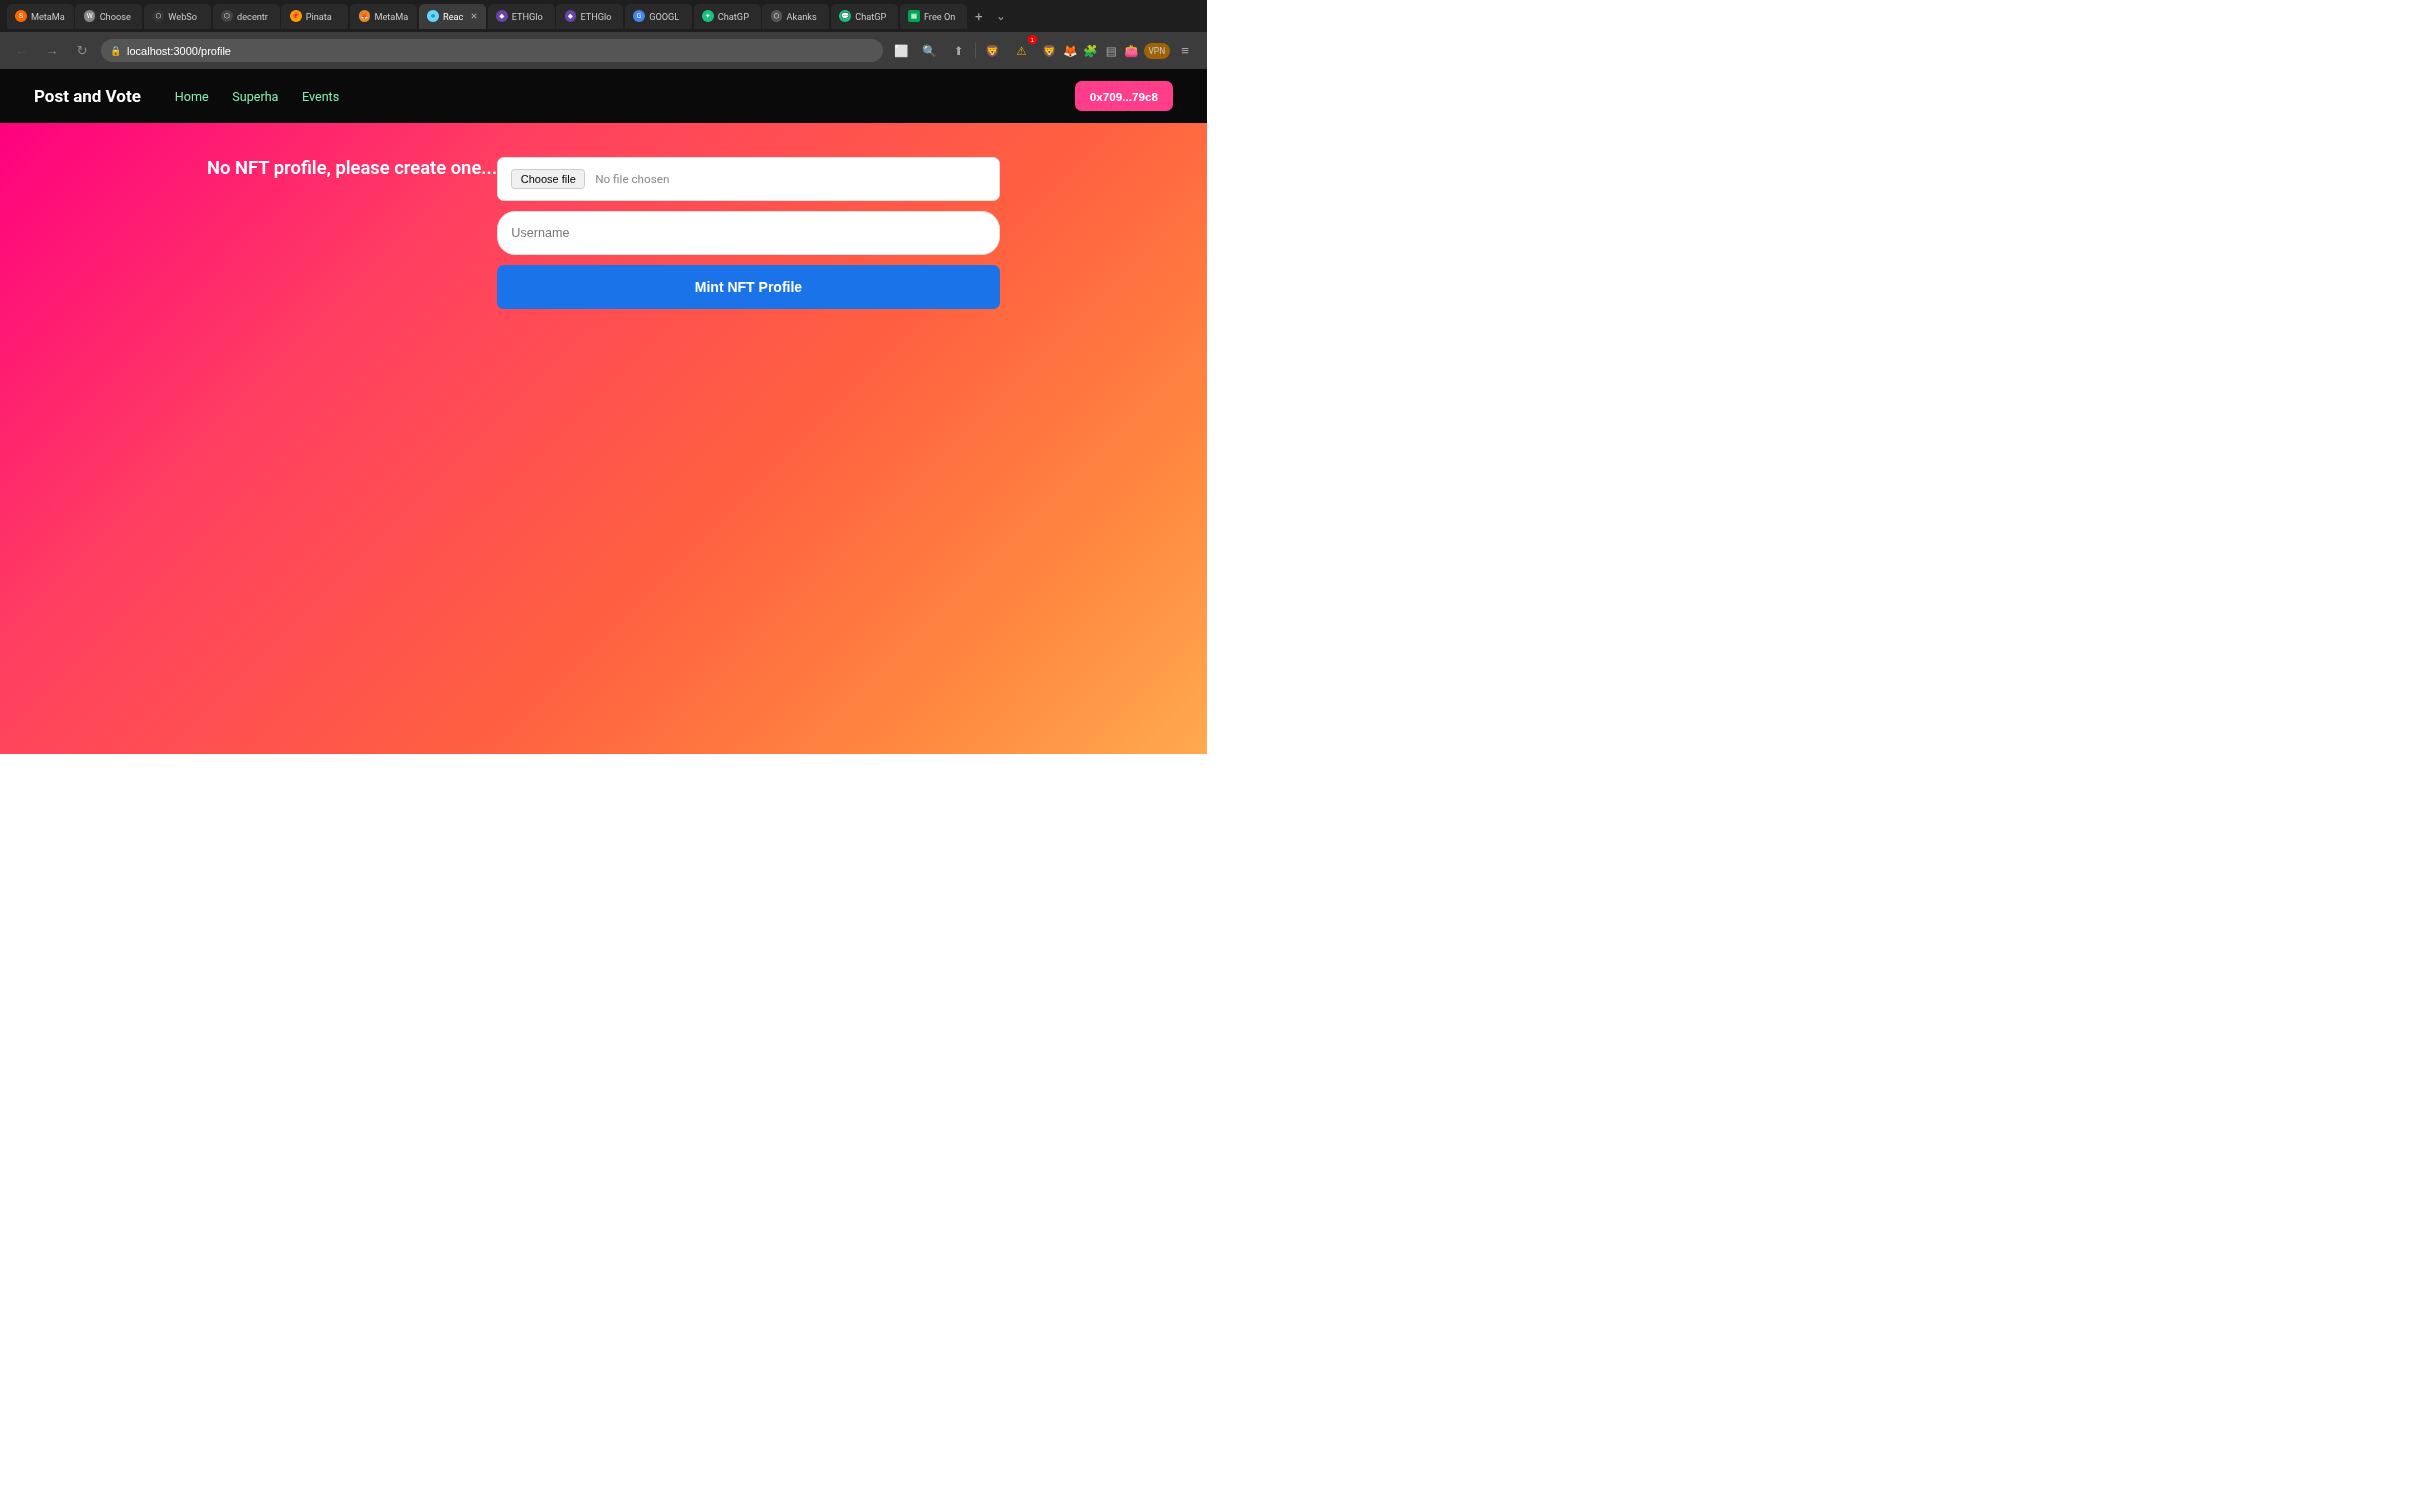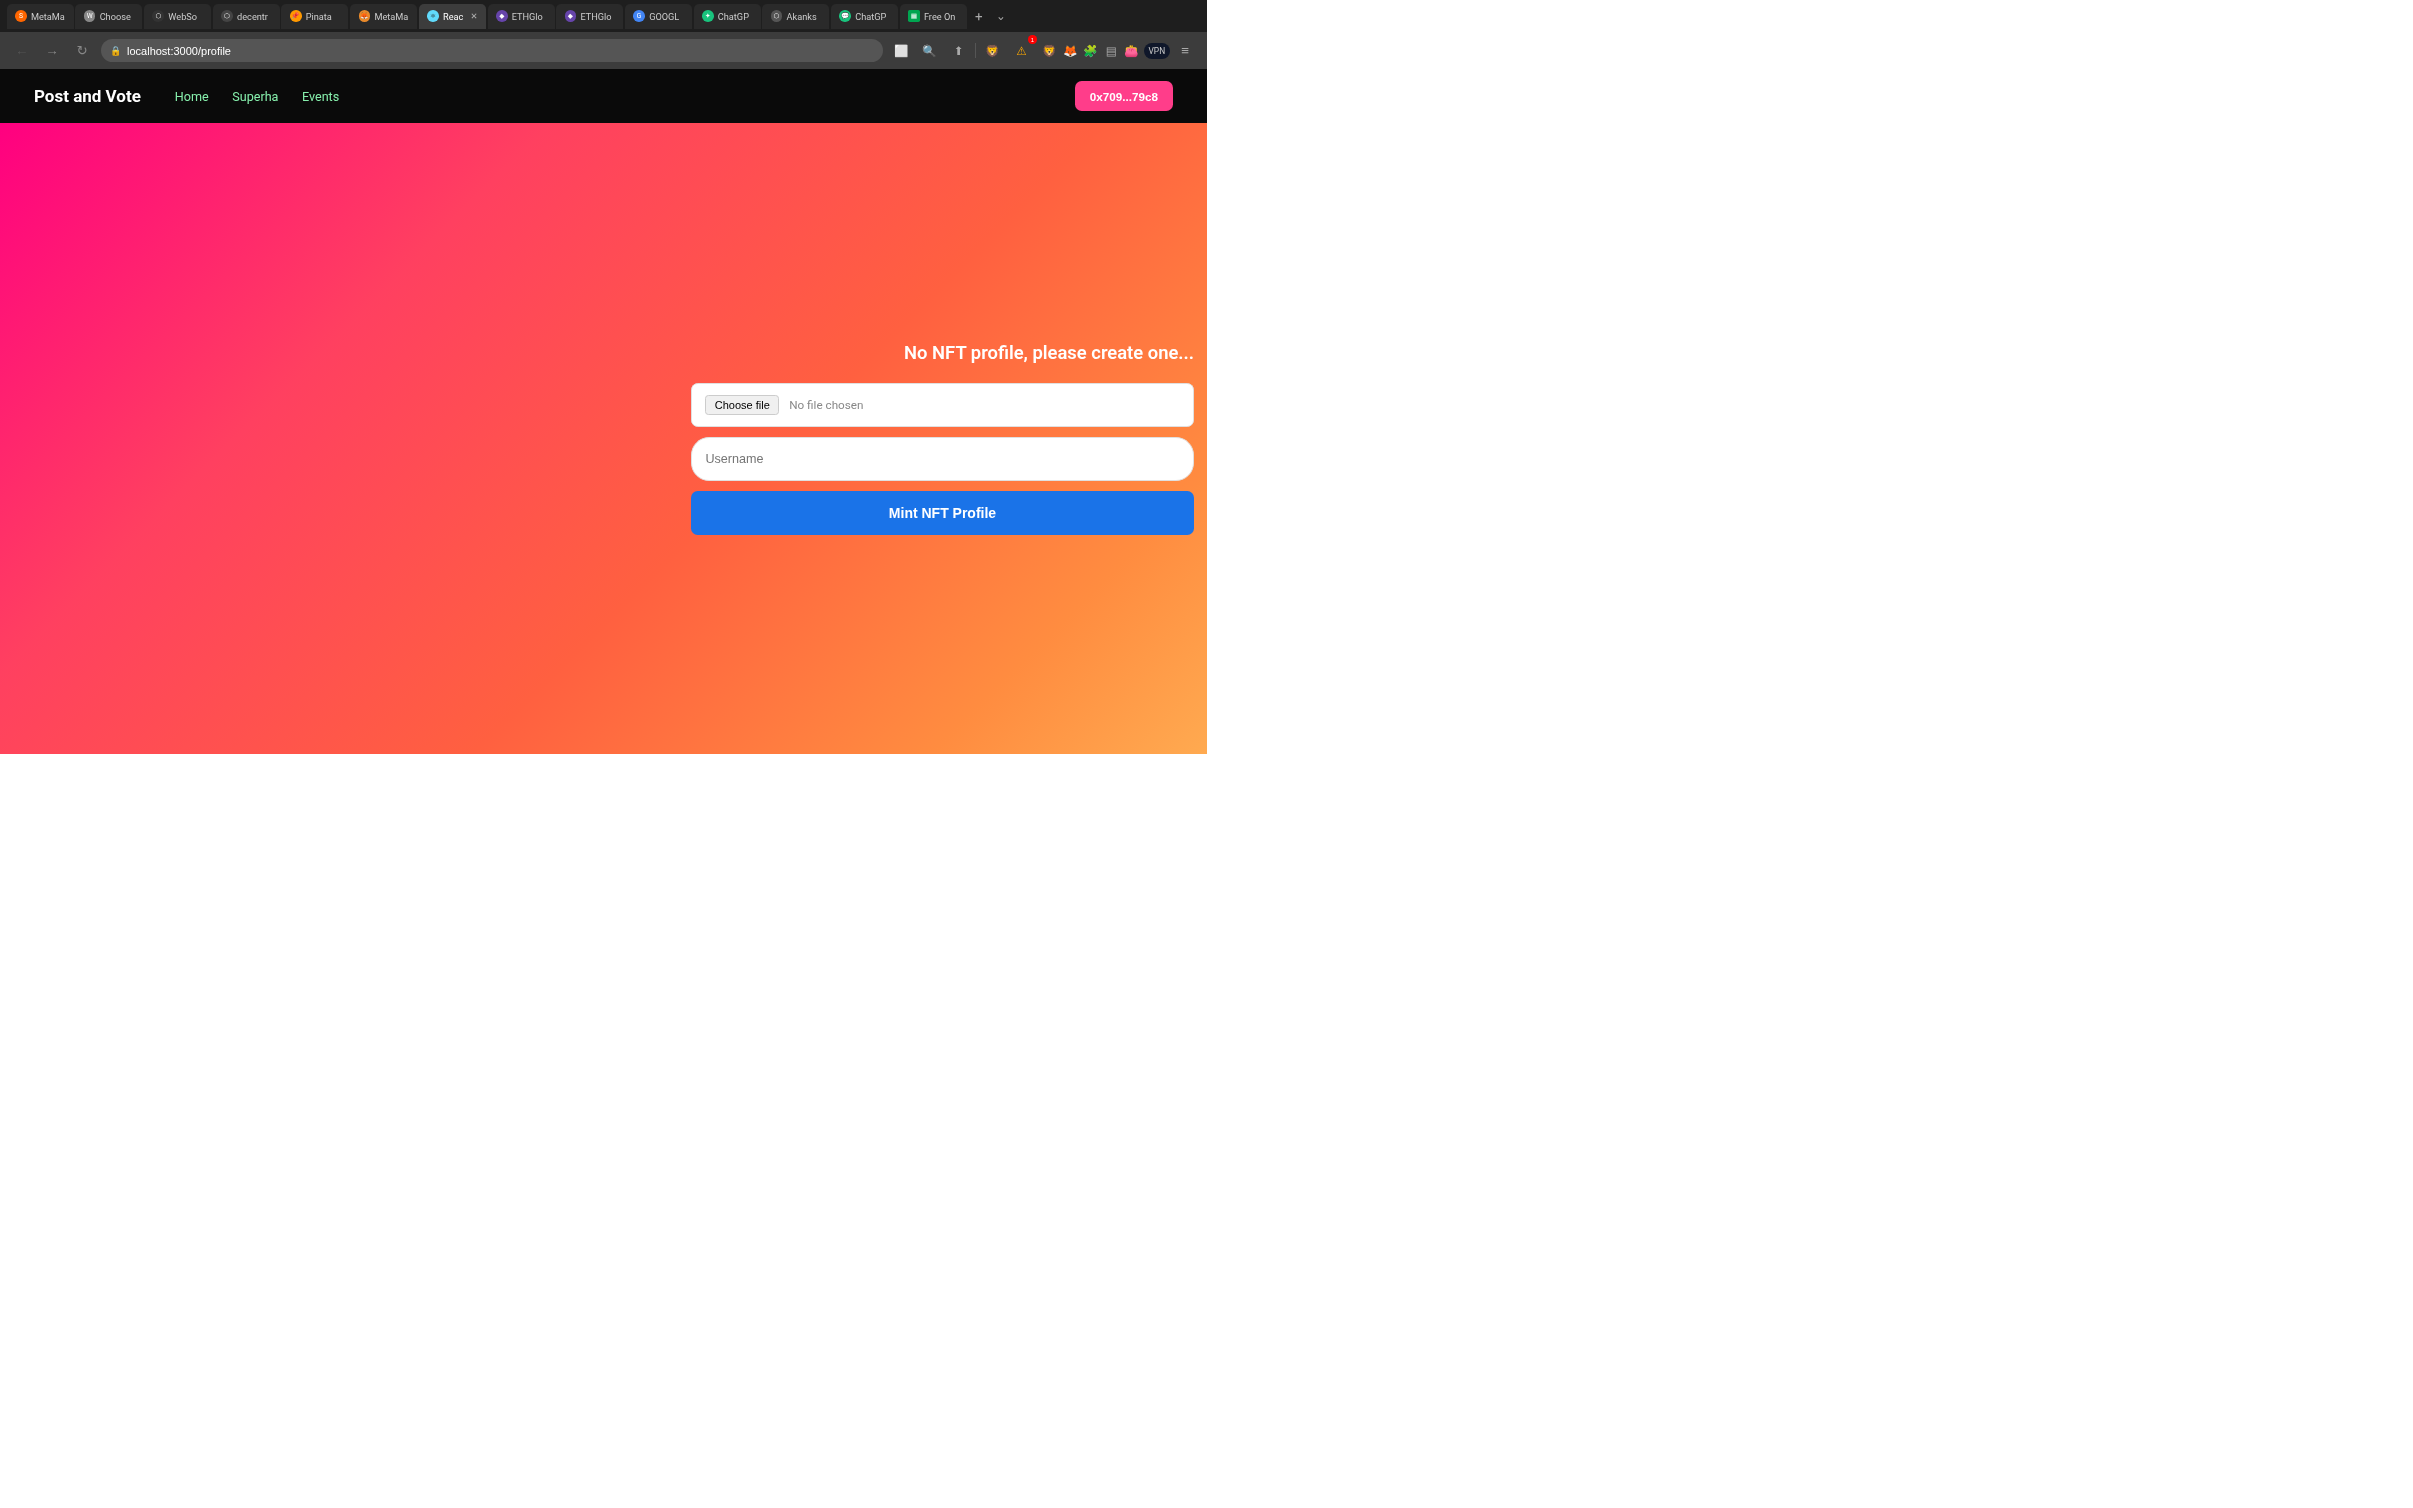--- a/index.html
+++ b/index.html
@@ -21,37 +21,37 @@
     .nav-btn.disabled { color: #555; cursor: default; }
     .address-bar { flex: 1; background: #555; border-radius: 17px; height: 23.5px; display: flex; align-items: center; padding: 0 10px; gap: 5px; }
     .address-bar .lock-icon { font-size: 9.2px; color: #aaa; }
     .address-bar input { background: none; border: none; color: #fff; font-size: 11px; flex: 1; outline: none; }
     .toolbar-actions { display: flex; align-items: center; gap: 5px; }
     .toolbar-action-btn { background: none; border: none; color: #aaa; font-size: 11.7px; cursor: pointer; width: 23.5px; height: 23.5px; display: flex; align-items: center; justify-content: center; border-radius: 3.4px; }
 
     
     .ext-icons { display: flex; align-items: center; gap: 3.4px; margin-left: 3.4px; }
     .ext-icon { width: 17px; height: 17px; border-radius: 2.5px; display: flex; align-items: center; justify-content: center; font-size: 9.2px; cursor: pointer; flex-shrink: 0; }
-    .vpn-badge { background: #0f172a; border-radius: 8.4px; padding: 3px 5px; color: #ccc; font-size: 8.4px; cursor: pointer; }
+    .vpn-badge { background: #a16207; border-radius: 8.4px; padding: 3px 5px; color: #ccc; font-size: 8.4px; cursor: pointer; }
     .brave-shield { background: none; border: none; color: #fb542b; font-size: 11.7px; cursor: pointer; }
     .brave-alert { position: relative; }
     .brave-alert::after { content: '1'; position: absolute; top: -3.4px; right: -3.4px; background: red; color: white; font-size: 5.9px; border-radius: 50%; width: 8.4px; height: 8.4px; display: flex; align-items: center; justify-content: center; }
 
     
     .page-content { width: 100%; min-height: calc(754px - 69px); }
 
     
     .navbar { background: #0a0a0a; color: white; display: flex; align-items: center; padding: 4px 34px; height: 54px; }
     .navbar-brand { font-size: 17px; font-weight: 700; color: white; margin-right: 34px; }
     .navbar-nav { display: flex; align-items: center; gap: 23.5px; flex: 1; }
     .nav-link { color: #86efac; text-decoration: none; font-size: 12.6px; cursor: pointer; }
     .wallet-btn { background: #ff3d8a; color: white; border: none; border-radius: 6.7px; padding: 8.4px 15px; font-size: 11.7px; font-weight: 600; cursor: pointer; margin-left: auto; }
 
     
-    .main-area { width: 100%; min-height: calc(754px - 54px - 32px - 37px); background: linear-gradient(135deg, #ff0080 0%, #ff4060 30%, #ff6040 60%, #ff8c40 85%, #ffaa50 100%); display: flex; flex-direction: column; align-items: flex-end; justify-content: center; padding: 34px 13px; }
+    .main-area { width: 100%; min-height: calc(754px - 54px - 32px - 37px); background: linear-gradient(135deg, #ff0080 0%, #ff4060 30%, #ff6040 60%, #ff8c40 85%, #ffaa50 100%); display: flex; flex-direction: row; align-items: flex-start; justify-content: center; padding: 34px 30px; }
 
     .no-profile-text { color: white; font-size: 18.4px; font-weight: 600; margin-bottom: 20px; text-align: center; }
 
     .profile-form { width: 503px; display: flex; flex-direction: column; gap: 10px; }
 
     .file-input-wrapper { background: white; border-radius: 6.7px; height: 44px; display: flex; align-items: center; padding: 0 13.4px; gap: 10px; border: 0.8px solid #e0e0e0; }
     .choose-file-btn { background: #f0f0f0; border: 0.8px solid #ccc; border-radius: 3.4px; padding: 3.4px 8.4px; font-size: 11px; cursor: pointer; white-space: nowrap; }
     .no-file-text { color: #888; font-size: 11.7px; }
 
     .username-input { background: white; border: 0.8px solid #e0e0e0; border-radius: 18px; height: 44px; padding: 0 13.4px; font-size: 12.6px; color: #999; outline: none; width: 100%; }

